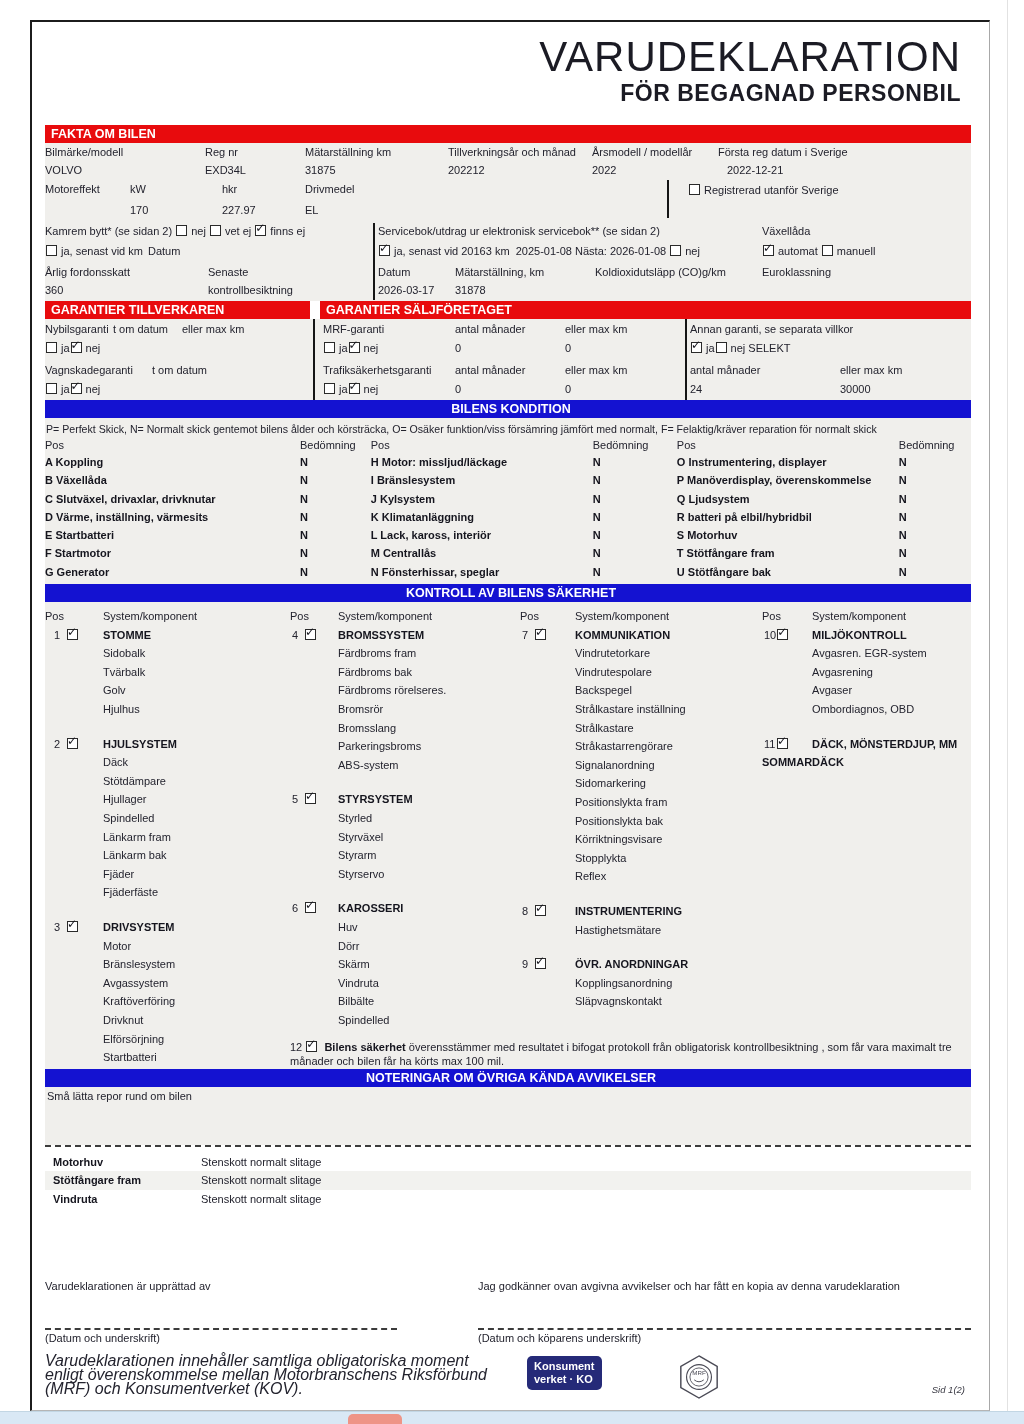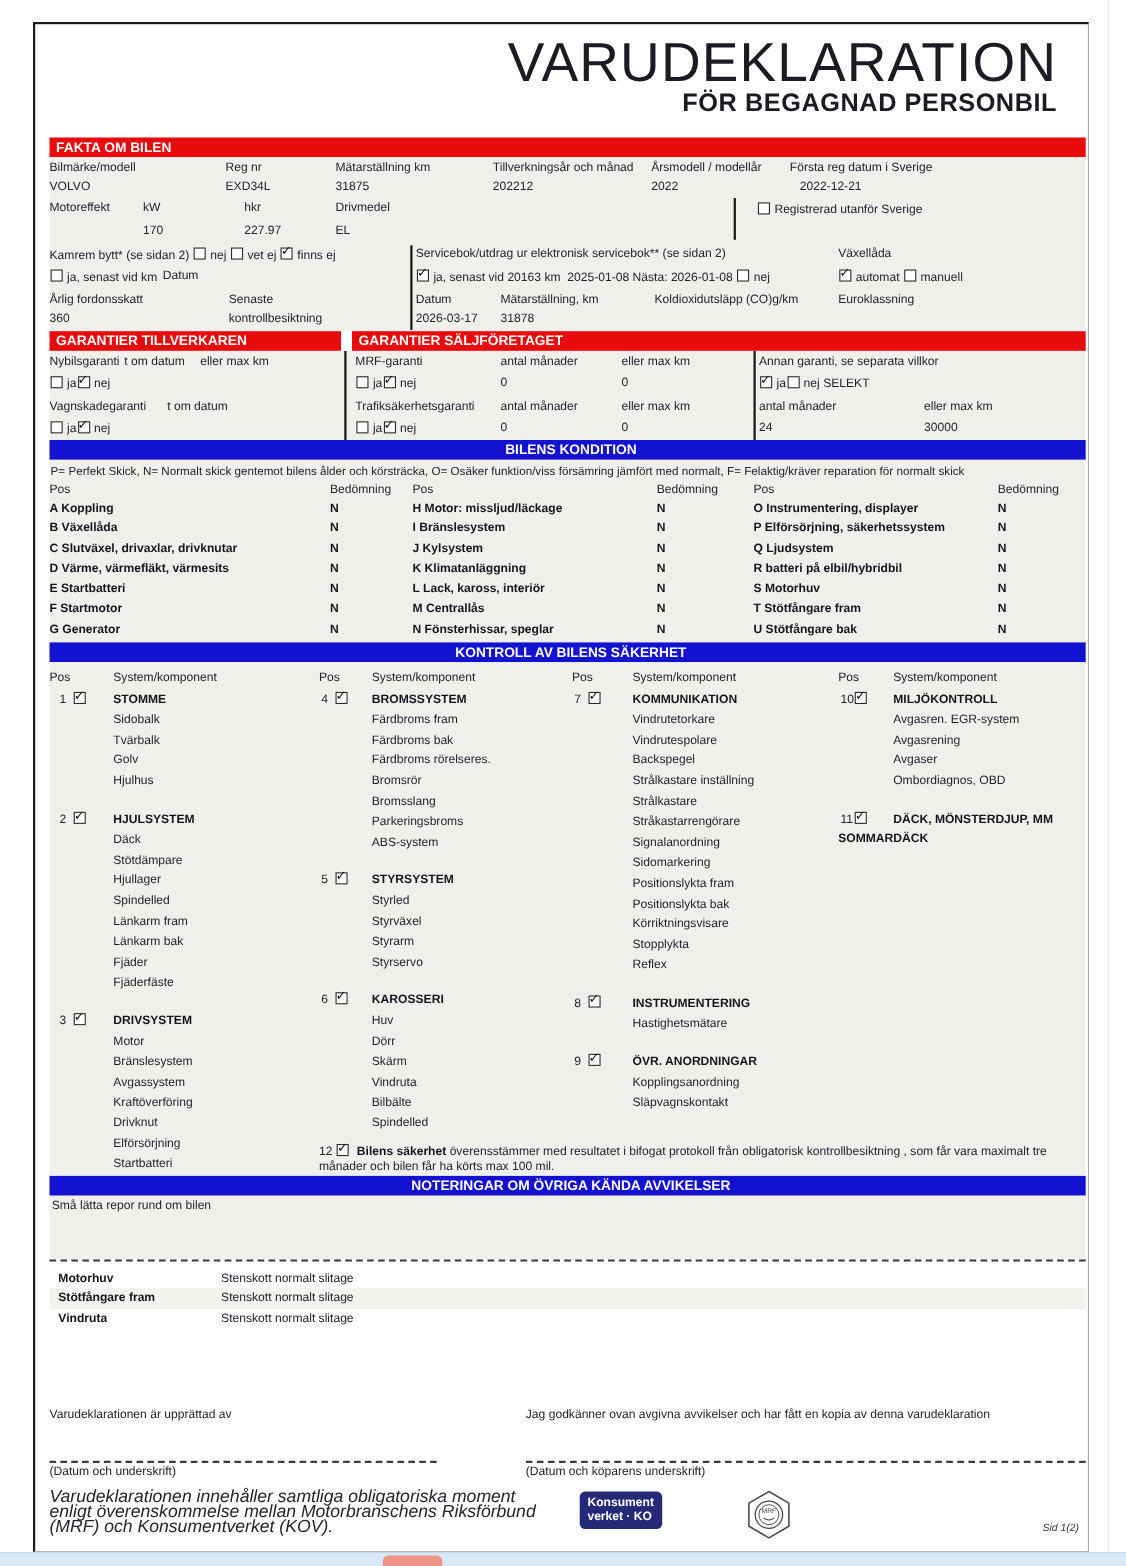--- a/index.html
+++ b/index.html
@@ -8,23 +8,23 @@
     font-family:"Liberation Sans","DejaVu Sans",sans-serif;color:#23232e;
     overflow:hidden;
   }
   .page{
     position:absolute;left:30px;top:20px;width:960px;height:1391px;
     border-left:2px solid #1c1c1c;border-top:2px solid #1c1c1c;
     border-right:1px solid #a8a8a8;border-bottom:1px solid #b5b5b5;
     background:#ffffff;box-sizing:border-box;
   }
   .title-block{text-align:right;padding:12px 28px 0 0;color:#1b1b24;}
-  .title-block h1{margin:0;font-size:50px;line-height:46px;font-weight:400;letter-spacing:1px;}
+  .title-block h1{margin:0;font-size:42px;line-height:46px;font-weight:400;letter-spacing:1px;}
   .title-block h2{margin:0;font-size:23px;line-height:26px;font-weight:700;letter-spacing:.5px;}
-  .inner{margin:19px 2px 0 13px;}
+  .inner{margin:19px 18px 0 13px;}
   .graybg{background:#f0efec;}
   .bar{height:18px;line-height:18px;color:#fff;font-weight:700;font-size:12.5px;padding-left:6px;box-sizing:border-box;}
   .bar.red{background:#e80b0d;}
   .bar.blue{background:#1412d1;text-align:center;}
   .barrow{display:flex;gap:10px;}
   .barrow .bar.left{width:265px;}
   .barrow .bar.right{flex:1;}
   .abs{position:absolute;white-space:nowrap;font-size:11px;}
   .vline{position:absolute;width:0;border-left:2px solid #151515;}
   
@@ -217,21 +217,21 @@
               </div>
               <div class="krow">
                 <span class="klab">B Växellåda</span>
                 <span class="kgrade">N</span>
               </div>
               <div class="krow">
                 <span class="klab">C Slutväxel, drivaxlar, drivknutar</span>
                 <span class="kgrade">N</span>
               </div>
               <div class="krow">
-                <span class="klab">D Värme, värmefläkt, värmesits</span>
+                <span class="klab">D Värme, inställning, värmesits</span>
                 <span class="kgrade">N</span>
               </div>
               <div class="krow">
                 <span class="klab">E Startbatteri</span>
                 <span class="kgrade">N</span>
               </div>
               <div class="krow">
                 <span class="klab">F Startmotor</span>
                 <span class="kgrade">N</span>
               </div>
@@ -283,21 +283,21 @@
               <span class="khlab">Pos</span>
               <span>Bedömning</span>
             </div>
           <div>
 
           <div class="krow">
                 <span class="klab">O Instrumentering, displayer</span>
                 <span class="kgrade">N</span>
               </div>
               <div class="krow">
-                <span class="klab">P Elförsörjning, säkerhetssystem</span>
+                <span class="klab">P Manöverdisplay, överenskommelse</span>
                 <span class="kgrade">N</span>
               </div>
               <div class="krow">
                 <span class="klab">Q Ljudsystem</span>
                 <span class="kgrade">N</span>
               </div>
               <div class="krow">
                 <span class="klab">R batteri på elbil/hybridbil</span>
                 <span class="kgrade">N</span>
               </div>

